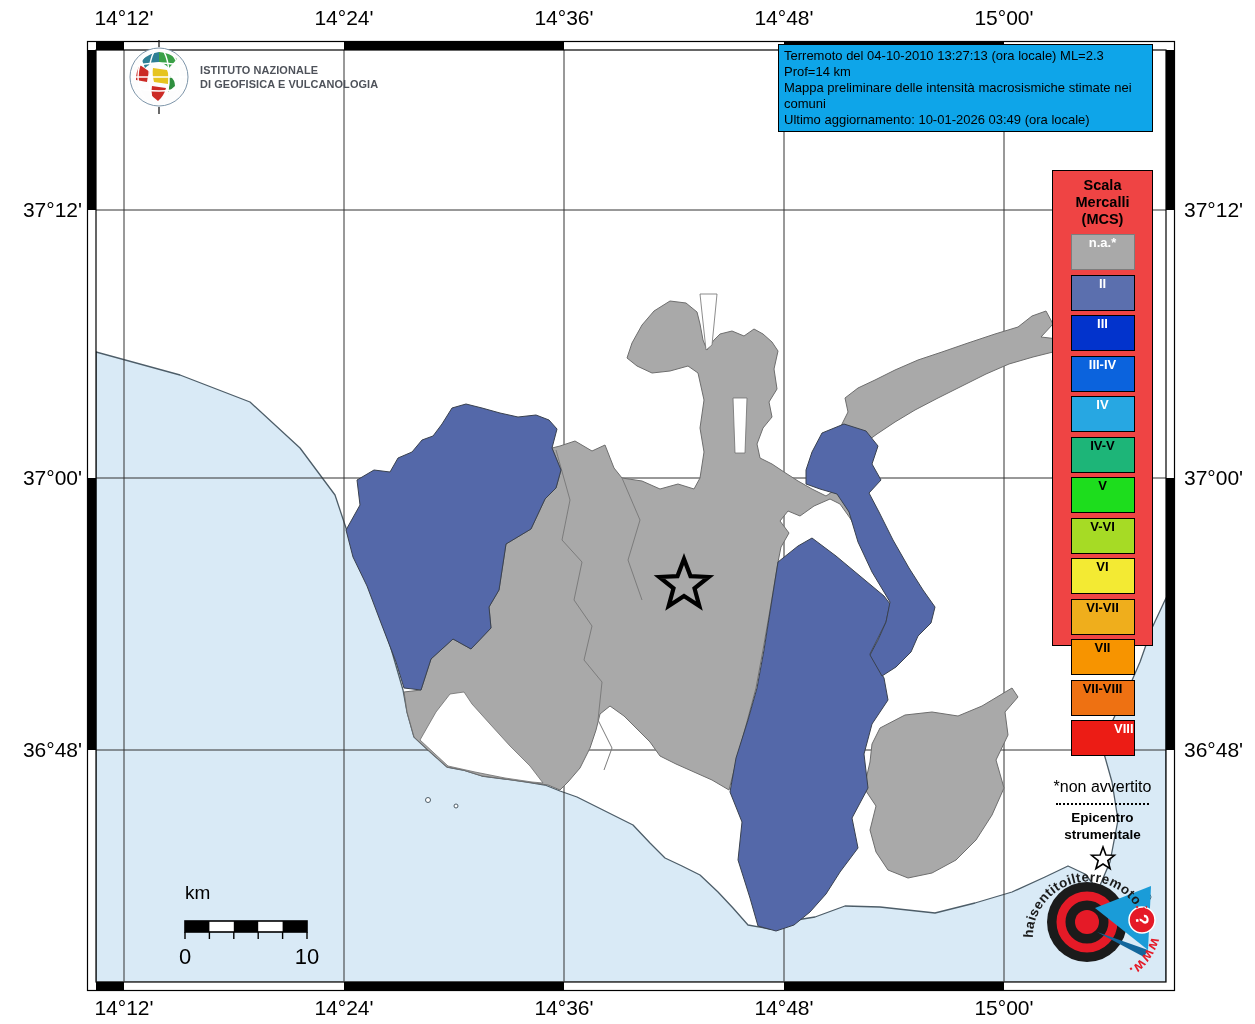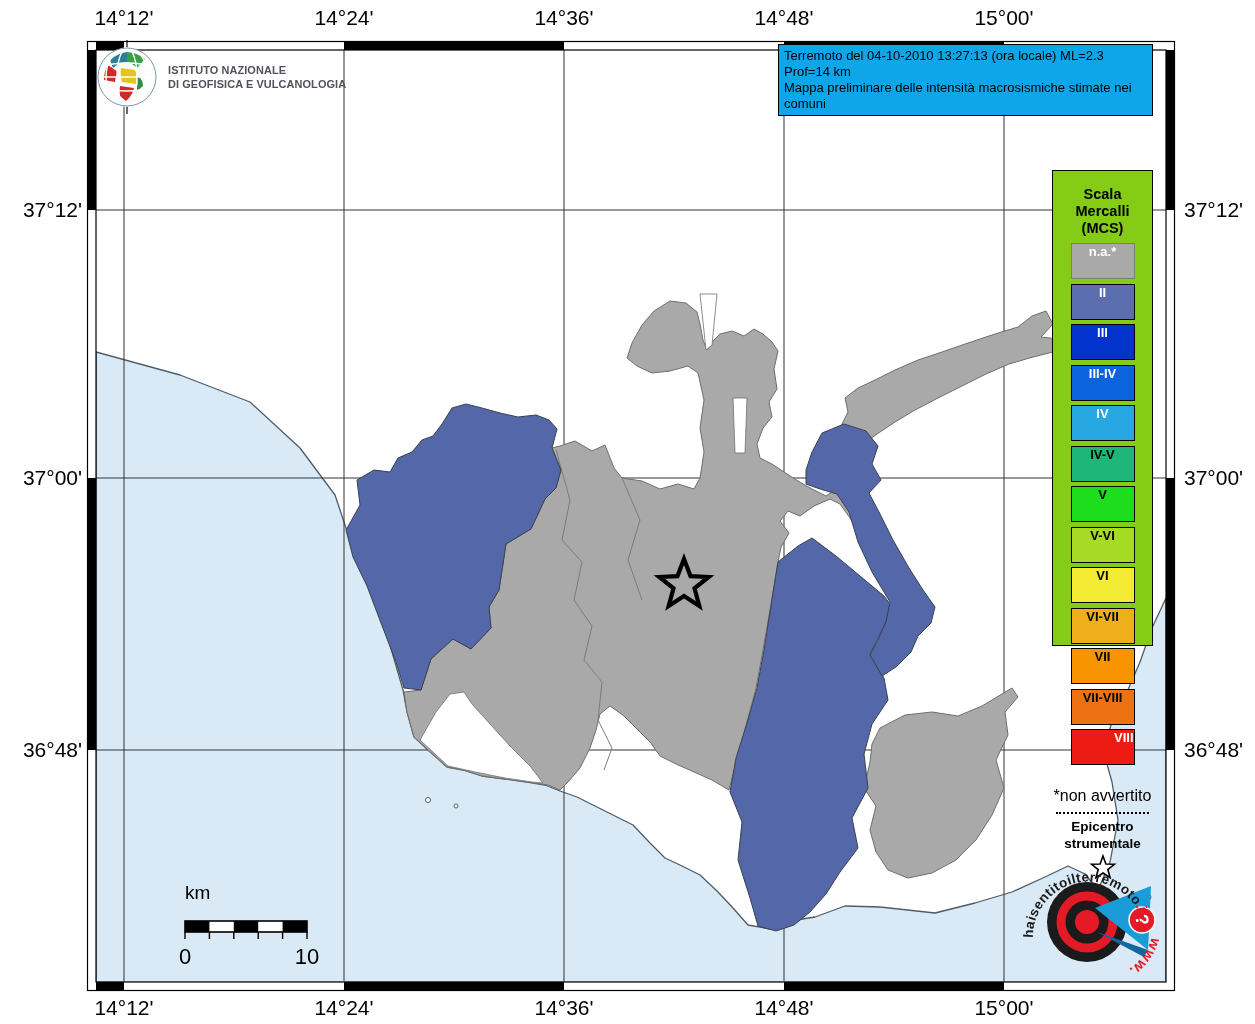--- a/index.html
+++ b/index.html
@@ -7,29 +7,29 @@
   .stage{position:absolute;left:0;top:0;width:1255px;height:1024px;}
   svg text{font-family:"Liberation Sans",sans-serif;}
   .axis-label{position:absolute;font-size:21px;color:#000;white-space:nowrap;}
   .axis-top{transform:translateX(-50%);}
   .axis-bottom{transform:translateX(-50%);}
   .axis-left{transform:translate(-100%,-50%);}
   .axis-right{transform:translateY(-50%);}
   .info-box{position:absolute;left:778px;top:44px;width:375px;box-sizing:border-box;
     background:#0ea5e9;border:1.3px solid #000;padding:3px 5px;font-size:13px;line-height:15.9px;color:#000;}
   .legend{position:absolute;left:1052px;top:170px;width:101px;height:476px;box-sizing:border-box;
-    background:#84cc16;border:1.4px solid #000;text-align:center;padding-top:15px;}
+    background:#ef4444;border:1.4px solid #000;text-align:center;padding-top:6px;}
   .legend-title{font-size:14.5px;font-weight:bold;line-height:17px;margin-bottom:6px;}
   .swatch-row{width:64px;height:36px;margin:4.5px auto 0 auto;box-sizing:border-box;
     border:1.2px solid #000;font-size:13px;font-weight:bold;line-height:16px;text-align:center;}
   .legend-foot{font-size:16px;margin-top:22px;}
   .legend-sep{border-top:2px dotted #000;margin:7px 3px 5px 3px;}
   .legend-epi{font-size:13.5px;font-weight:bold;line-height:16.5px;}
   .legend-star{margin-top:2px;}
-  .ingv{position:absolute;left:96px;top:40px;display:flex;align-items:center;}
+  .ingv{position:absolute;left:96px;top:40px;display:flex;align-items:center;padding-left:32px;}
   .ingv-text{margin-left:10px;color:#4e525a;font-weight:bold;font-size:11.5px;line-height:14px;
     letter-spacing:0.1px;transform:scaleX(0.95);transform-origin:left center;}
   .scalebar{position:absolute;left:170px;top:882px;width:170px;}
   .sb-km{position:absolute;left:15px;top:0;width:122px;text-align:left;font-size:19px;color:#000;}
   .sb-num{position:absolute;top:62px;font-size:22px;color:#000;transform:translateX(-50%);}
 </style>
 </head>
 <body>
 
 <div class="stage">
@@ -182,20 +182,21 @@
   </svg>
   <div class="ingv-text">
     <div>ISTITUTO NAZIONALE</div>
     <div>DI GEOFISICA E VULCANOLOGIA</div>
   </div>
 </div>
 
 <div class="info-box">
   <div>Terremoto del 04-10-2010 13:27:13 (ora locale) ML=2.3 Prof=14 km</div>
   <div>Mappa preliminare delle intensità macrosismiche stimate nei comuni</div>
+  <div>Ultimo aggiornamento: 10-01-2026 03:49 (ora locale)</div>
 </div>
 
 <div class="legend">
   <div class="legend-title">
     <div>Scala</div>
     <div>Mercalli</div>
     <div>(MCS)</div>
   </div>
   <div id="legend-rows">
         <div class="swatch-row" style="background: rgb(169, 169, 169); border-color: rgb(125, 125, 125); color: rgb(255, 255, 255);">n.a.*</div>

